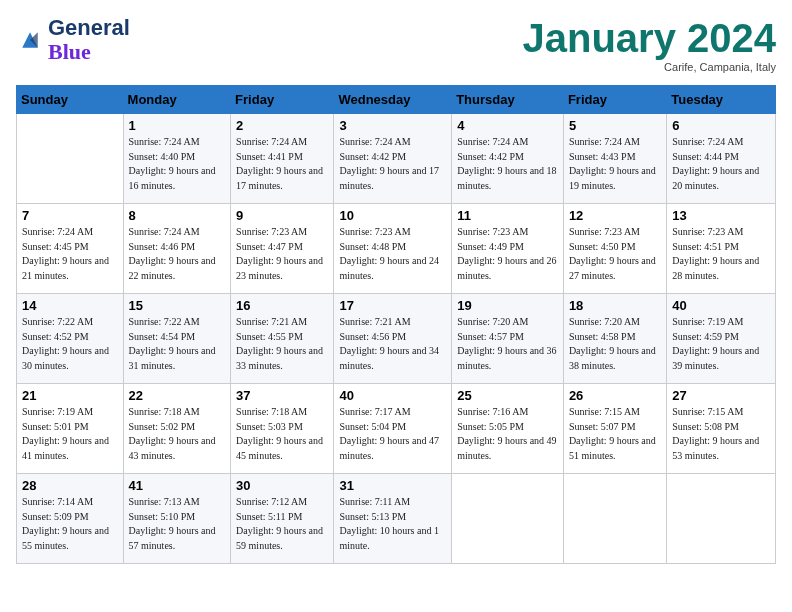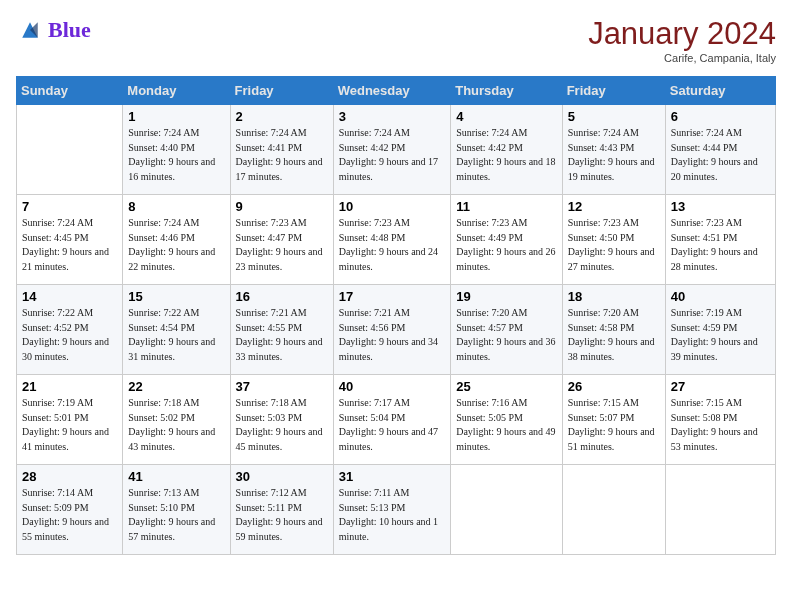--- a/index.html
+++ b/index.html
@@ -31,36 +31,36 @@
     }
     .logo-icon {
       width: 28px;
       height: 28px;
       margin-right: 4px;
     }
     .title-block {
       text-align: right;
     }
     .month-title {
-      font-size: 31px;
-      color: #7f1d1d;
-      font-weight: 400;
+      font-size: 40px;
+      color: #0f766e;
+      font-weight: 700;
     }
     .location-title {
       font-size: 11px;
       color: #444;
     }
     table {
       width: 100%;
       border-collapse: collapse;
       font-size: 11px;
     }
     thead tr th {
       background-color: #2979c8;
-      color: #e5e5e5;
+      color: #000000;
       padding: 6px 4px;
       text-align: left;
       font-size: 13px;
       font-weight: 600;
       border: 1px solid #2979c8;
     }
     tbody tr td {
       border: 1px solid #ccc;
       vertical-align: top;
       padding: 4px 5px;
@@ -92,39 +92,40 @@
 </head>
 <body>
 
 <div class="header">
   <div class="logo-container">
     <svg class="logo-icon" viewBox="0 0 36 36">
       <polygon points="8,28 18,8 28,28" fill="#2979c8"></polygon>
       <polygon points="18,18 28,8 28,28" fill="#1a3a6b" opacity="0.7"></polygon>
     </svg>
     <div class="logo">
+      <span>General</span>
       <span class="blue" style="color:#6d28d9;font-family:Liberation Serif, serif;">Blue</span>
     </div>
   </div>
   <div class="title-block">
     <div class="month-title">January 2024</div>
     <div class="location-title">Carife, Campania, Italy</div>
   </div>
 </div>
 
 <table>
   <thead>
     <tr>
     <th>Sunday</th>
         <th>Monday</th>
         <th>Friday</th>
         <th>Wednesday</th>
         <th>Thursday</th>
         <th>Friday</th>
-        <th>Saturday</th>
+        <th>Tuesday</th>
       </tr>
   </thead>
   <tbody id="calendar-body">
   <tr>
         <td class="empty-cell"></td>
         <td>
           <span class="day-number">1</span>
           <div class="cell-info">Sunrise: 7:24 AM<br>Sunset: 4:40 PM<br>Daylight: 9 hours and 16 minutes.</div>
         </td>
         <td>

